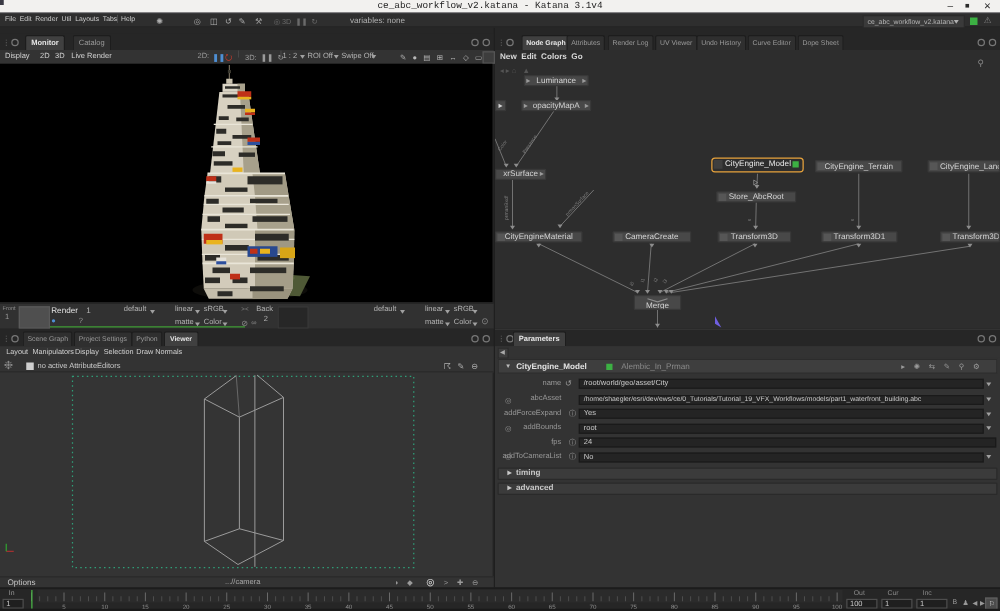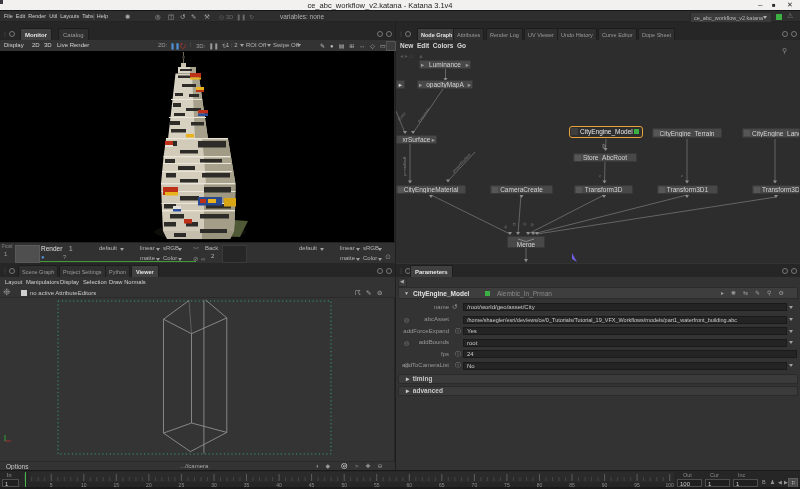--- a/index.html
+++ b/index.html
@@ -22,21 +22,21 @@
   .nsq::after{content:"";position:absolute;left:1px;top:1px;width:6px;height:6px;background:#565656;}
   .sect{position:absolute;left:399px;width:398px;height:10px;background:#3b3b3b;border:1px solid #2a2a2a;
     border-radius:1px;box-sizing:border-box;color:#c8c8c8;font-size:6.5px;font-weight:bold;line-height:8px;padding-left:7px;}
 </style>
 </head>
 <body>
 <div id="app">
 
 <div class="abs" style="left:0;top:0;width:800px;height:11px;background:#f2f1ef;border-bottom:1px solid #15151a;box-sizing:border-box;">
   <div class="abs" style="left:0;top:0;width:3px;height:4px;background:#3a3a44;"></div>
-  <div class="t" style="left:0;top:1px;width:760px;text-align:center;font-size:7.5px;color:#1c1c1c;">ce_abc_workflow_v2.katana - Katana 3.1v4</div>
+  <div class="t" style="left:12px;top:1px;width:760px;text-align:center;font-size:7.5px;color:#1c1c1c;font-family:Liberation Mono, monospace;">ce_abc_workflow_v2.katana - Katana 3.1v4</div>
   <div class="t" style="left:758px;top:0px;font-size:8px;color:#2b2b2b;">–</div>
   <div class="t" style="left:772px;top:2px;font-size:6px;color:#2b2b2b;">■</div>
   <div class="t" style="left:787px;top:1px;font-size:7px;color:#2b2b2b;">✕</div>
 </div>
 
 <div class="abs" style="left:0;top:11px;width:800px;height:11px;background:#2e2e2e;border-bottom:1px solid #232323;box-sizing:border-box;">
   <div class="t" style="left:4px;top:2px;font-size:7px;color:#cfcfcf;transform:scale(0.78);transform-origin:0 0;">File&nbsp; Edit&nbsp; Render&nbsp; Util&nbsp; Layouts&nbsp; Tabs&nbsp; Help</div>
   <div class="t" style="left:93px;top:1px;font-size:7px;color:#5a5a5a;">|</div>
   <div class="t" style="left:125px;top:1.5px;font-size:6.5px;color:#b0b0b0;">✺</div>
   <div class="t" style="left:155px;top:1.5px;font-size:6.5px;color:#b0b0b0;">◎</div>

